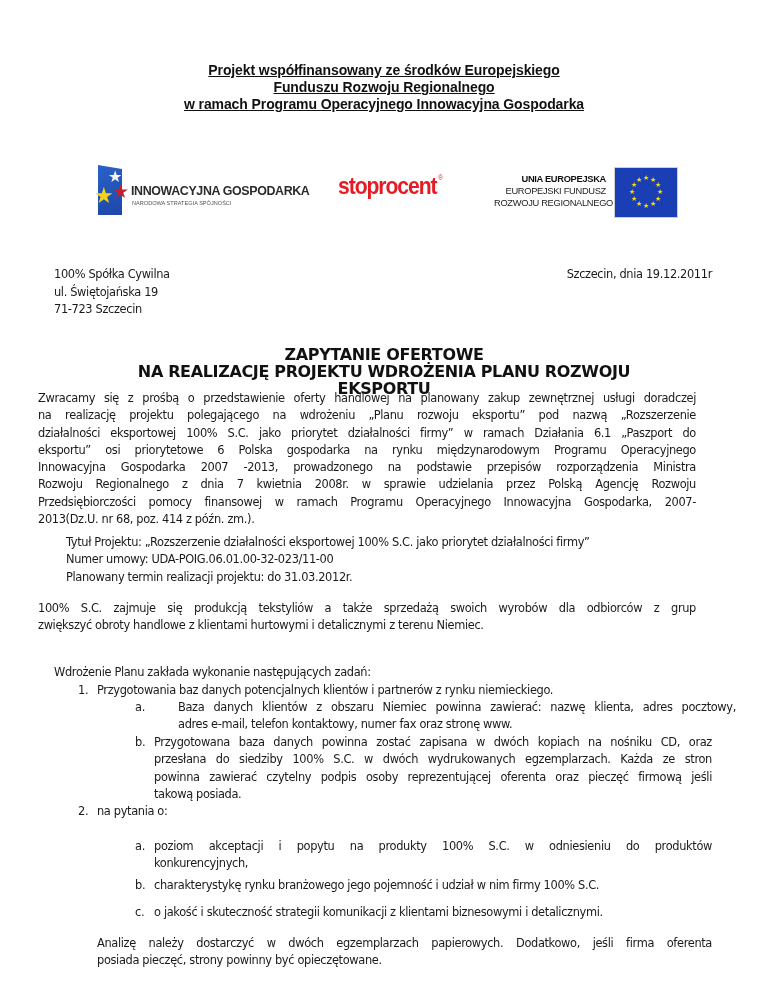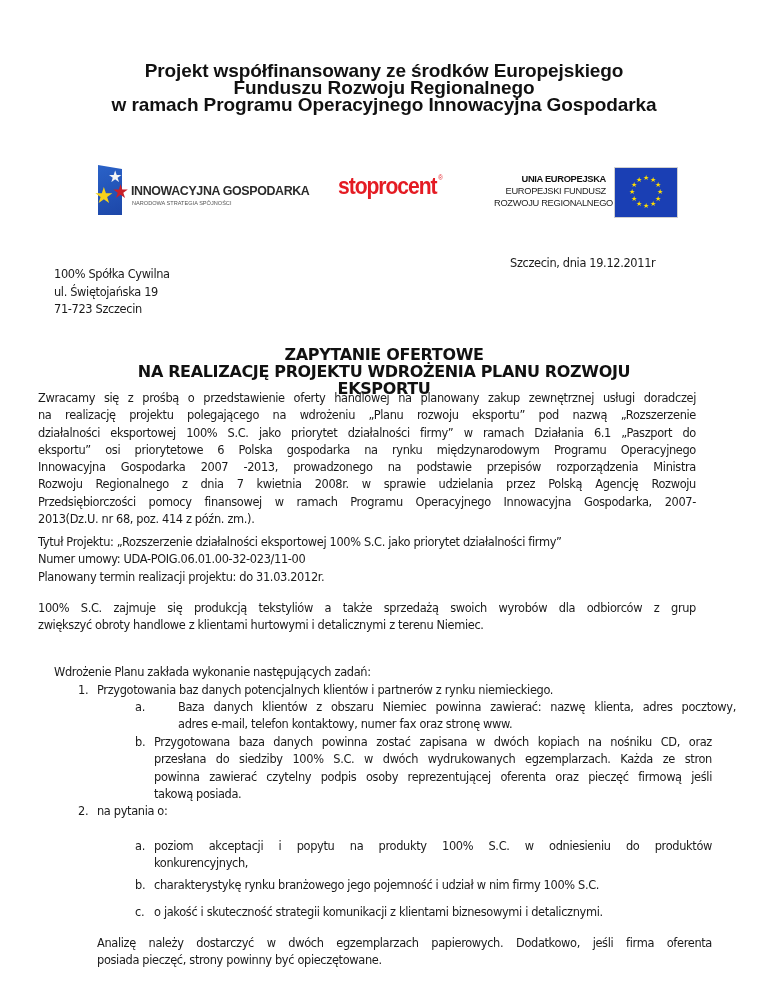--- a/index.html
+++ b/index.html
@@ -2,22 +2,23 @@
 <html><head>
   <meta charset="utf-8">
   <style>
     html, body { margin: 0; padding: 0; background: #ffffff; }
     body { width: 768px; height: 994px; position: relative; overflow: hidden; color: #000; }
     .page { position: absolute; left: 0; top: 0; width: 768px; height: 994px; }
 
     .header-title {
       position: absolute; left: 100px; top: 62px; width: 568px;
       text-align: center; font-family: "Liberation Sans", sans-serif;
-      font-weight: bold; font-size: 19px; line-height: 17px; color: #111;
+      font-weight: bold; font-size: 14px; line-height: 17px; color: #111;
       letter-spacing: -0.1px;
+      text-decoration: underline;
     }
     .header-title div { white-space: nowrap; }
 
     
     .logo-ig { position: absolute; left: 98px; top: 165px; width: 200px; height: 55px; }
     .logo-ig .flagbox {
       position: absolute; left: 0; top: 0; width: 24px; height: 50px;
       background: linear-gradient(160deg, #2a62c8 0%, #1d47a8 100%);
       clip-path: polygon(0 0, 100% 8%, 100% 100%, 0 100%);
     }
@@ -51,32 +52,32 @@
     .eu-flag {
       position: absolute; left: 614px; top: 167px; width: 62px; height: 49px;
       background: #1a3fb4; border: 1px solid #d0d0d0;
     }
     .eu-flag .st { position: absolute; width: 6px; height: 6px; margin: -3px 0 0 -3px;
       color: #ffdd00; font-size: 7px; line-height: 6px; text-align: center; font-family: "DejaVu Sans", sans-serif; }
 
     
     .txt { font-family: "DejaVu Sans", sans-serif; font-size: 11.4px; color: #1a1a1a; letter-spacing: -0.35px; }
     .address { position: absolute; left: 54px; top: 266px; line-height: 17.5px; }
-    .date { position: absolute; left: 510px; top: 255px; width: 202px; text-align: left; line-height: 17.5px; }
+    .date { position: absolute; left: 510px; top: 266px; width: 202px; text-align: right; line-height: 17.5px; }
 
     .doc-title {
       position: absolute; left: 100px; top: 346px; width: 568px; text-align: center;
       font-family: "DejaVu Sans", sans-serif; font-weight: bold; font-size: 16px; line-height: 17px; color: #111;
       letter-spacing: -0.35px;
     }
     .para { position: absolute; left: 38px; width: 658px; line-height: 17.3px; text-align: justify; }
     .para .ln { display: block; text-align: justify; text-align-last: justify; white-space: nowrap; height: 17.3px; }
     .para .ln.last { text-align-last: left; }
     .p-intro { top: 390px; }
-    .p-project { top: 534px; line-height: 17.3px; }
+    .p-project { top: 534px; line-height: 17.3px; margin-left: 28px; }
     .p-project div { white-space: nowrap; }
     .p-company { top: 600px; }
     .p-tasks-intro { position: absolute; left: 54px; top: 665px; }
 
     .li { position: absolute; line-height: 17.3px; }
     .li .num { position: absolute; white-space: nowrap; }
     .li .body { position: absolute; }
     .li .body .ln { display: block; white-space: nowrap; height: 17.3px; text-align: justify; text-align-last: justify; }
     .li .body .ln.last { text-align-last: left; }
   </style>

